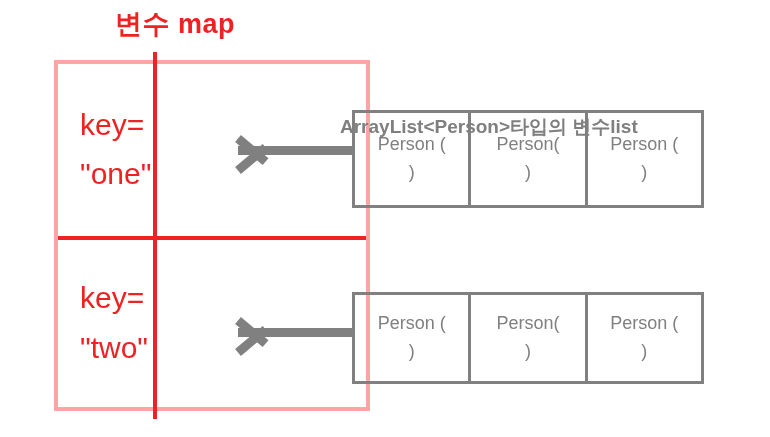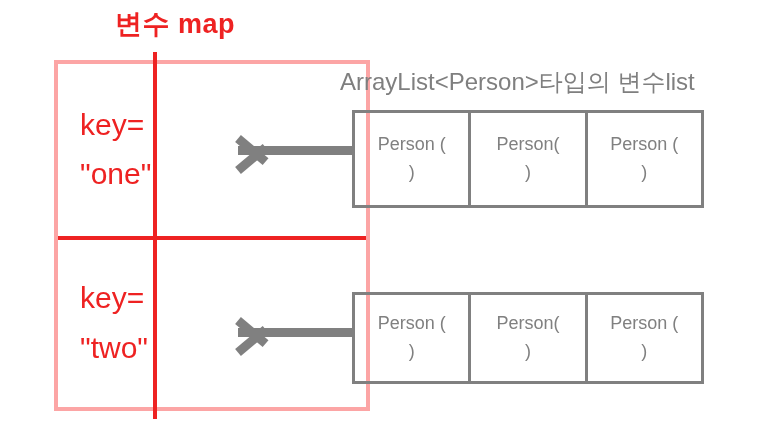--- a/index.html
+++ b/index.html
@@ -123,24 +123,25 @@
     transform-origin: 0 50%;
     transform: rotate(-40deg);
   }
 
   #arrow-one  { left: 238px; top: 130px; width: 116px; }
   #arrow-two  { left: 238px; top: 312px; width: 116px; }
 
   
   .list-label {
     position: absolute;
-    font-size: 24px;
-    font-weight: normal;
+    font-size: 19px;
+    font-weight: bold;
     color: #7f7f7f;
     white-space: nowrap;
+    margin-top: 48px;
   }
   #label-list  { left: 340px; top: 66px; }
   #label-list2 { left: 330px; top: 262px; }
 
   
   .list-box {
     position: absolute;
     box-sizing: border-box;
     border: 3px solid #808080;
     display: flex;

